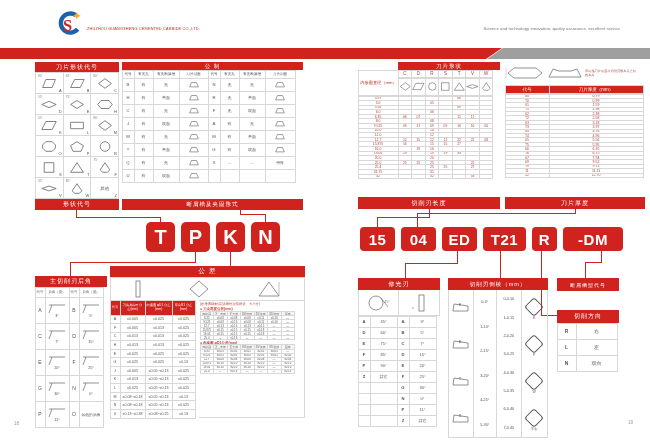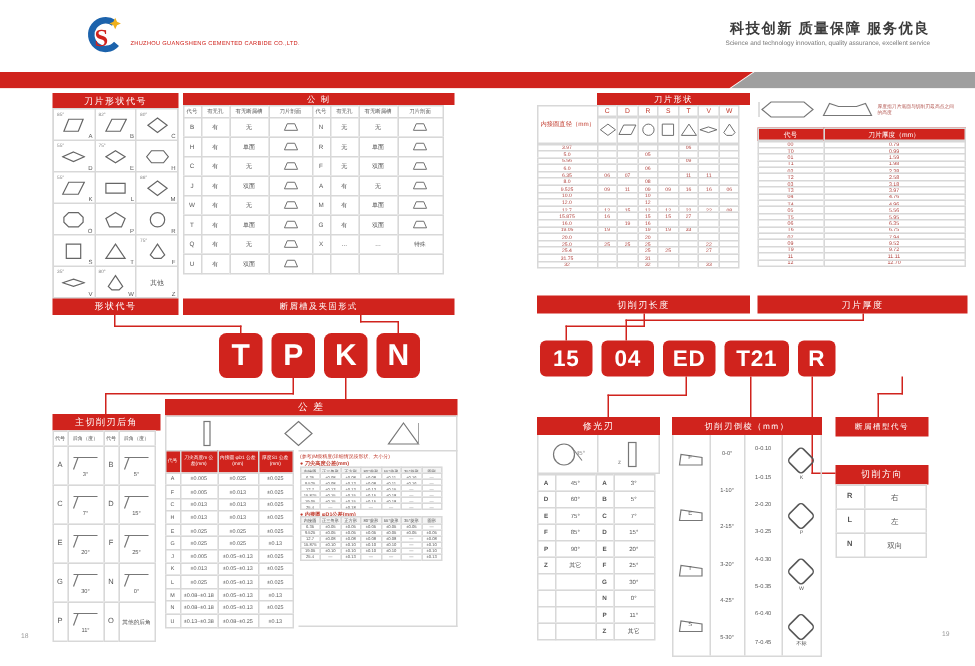--- a/index.html
+++ b/index.html
@@ -24,21 +24,20 @@
 <div class="page">
 
   <div class="abs" style="left:56px;top:10px;width:26px;height:28px;">
     <svg width="26" height="28" viewBox="0 0 30 32">
       <path d="M23 6 A11 11 0 1 0 25 22" stroke="#1c63ac" stroke-width="5" fill="none"></path>
       <text x="8" y="24" font-size="19" fill="#d0231d" font-weight="bold" font-family="Liberation Serif,serif">S</text>
       <path d="M24 2 l1.4 3 3 1.4 -3 1.4 -1.4 3 -1.4 -3 -3 -1.4 3 -1.4 z" fill="#efb11d"></path>
     </svg>
   </div>
   <div class="abs" style="left:87px;top:27px;font-size:3.8px;color:#d0231d;letter-spacing:0.2px;">ZHUZHOU GUANGSHENG CEMENTED CARBIDE CO.,LTD.</div>
-  <div class="abs" style="left:380px;top:13px;width:240px;text-align:right;font-size:9.5px;font-weight:bold;color:#3b3b3b;letter-spacing:1px;">科技创新  质量保障  服务优良</div>
   <div class="abs" style="left:340px;top:26px;width:280px;text-align:right;font-size:4.3px;color:#777;">Science and technology innovation, quality assurance, excellent service</div>
 
   <div class="abs" style="left:0;top:48px;width:502px;height:11px;background:#d0231d;clip-path:polygon(0 0,100% 0,calc(100% - 16px) 100%,0 100%);"></div>
   <div class="abs" style="left:487px;top:48px;width:163px;height:11px;background:#9f9f9f;clip-path:polygon(16px 0,100% 0,100% 100%,0 100%);"></div>
 
   <div class="abs" style="left:35px;top:62px;width:84px;">
     <div class="redbar" style="height:10px;font-size:6px;">刀片形状代号</div>
     <div class="grid" id="shapeGrid" style="grid-template-columns:repeat(3,1fr);">
         <div class="gc" style="height: 20px;">
           <svg width="16" height="13" viewBox="0 0 20 16">
@@ -1163,13 +1162,14 @@
 
 <div class="abs vcen" style="left: 146px; top: 222px; width: 29px; height: 30px; background: rgb(208, 35, 29); color: rgb(255, 255, 255); font-weight: bold; font-size: 20px; border-radius: 5px;">T</div>
     <div class="abs vcen" style="left: 181px; top: 222px; width: 29px; height: 30px; background: rgb(208, 35, 29); color: rgb(255, 255, 255); font-weight: bold; font-size: 20px; border-radius: 5px;">P</div>
     <div class="abs vcen" style="left: 216px; top: 222px; width: 29px; height: 30px; background: rgb(208, 35, 29); color: rgb(255, 255, 255); font-weight: bold; font-size: 20px; border-radius: 5px;">K</div>
     <div class="abs vcen" style="left: 251px; top: 222px; width: 29px; height: 30px; background: rgb(208, 35, 29); color: rgb(255, 255, 255); font-weight: bold; font-size: 20px; border-radius: 5px;">N</div>
     <div class="abs vcen" style="left: 360px; top: 227px; width: 35px; height: 24px; background: rgb(208, 35, 29); color: rgb(255, 255, 255); font-weight: bold; font-size: 15px; border-radius: 4px; letter-spacing: 0.5px;">15</div>
     <div class="abs vcen" style="left: 401px; top: 227px; width: 35px; height: 24px; background: rgb(208, 35, 29); color: rgb(255, 255, 255); font-weight: bold; font-size: 15px; border-radius: 4px; letter-spacing: 0.5px;">04</div>
     <div class="abs vcen" style="left: 442px; top: 227px; width: 35px; height: 24px; background: rgb(208, 35, 29); color: rgb(255, 255, 255); font-weight: bold; font-size: 15px; border-radius: 4px; letter-spacing: 0.5px;">ED</div>
     <div class="abs vcen" style="left: 483px; top: 227px; width: 43px; height: 24px; background: rgb(208, 35, 29); color: rgb(255, 255, 255); font-weight: bold; font-size: 15px; border-radius: 4px; letter-spacing: 0.5px;">T21</div>
     <div class="abs vcen" style="left: 532px; top: 227px; width: 25px; height: 24px; background: rgb(208, 35, 29); color: rgb(255, 255, 255); font-weight: bold; font-size: 15px; border-radius: 4px; letter-spacing: 0.5px;">R</div>
+    <div class="abs vcen" style="left: 563px; top: 227px; width: 60px; height: 24px; background: rgb(208, 35, 29); color: rgb(255, 255, 255); font-weight: bold; font-size: 15px; border-radius: 4px; letter-spacing: 0.5px;">-DM</div>
   </div>
 
 </body></html>

